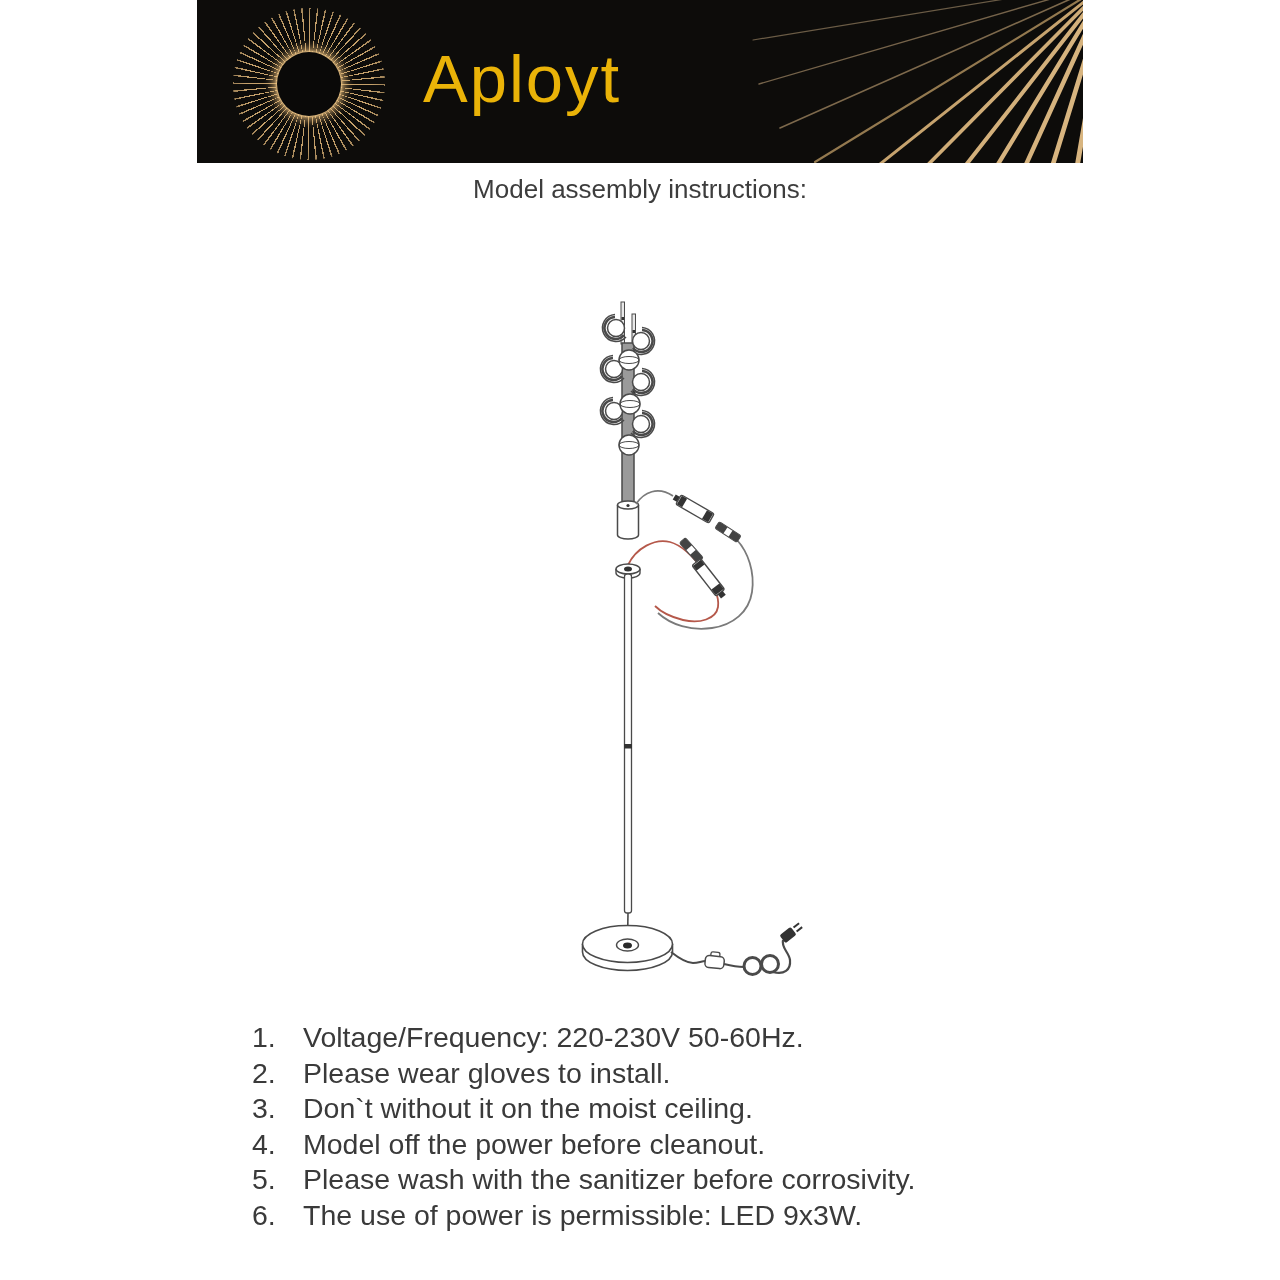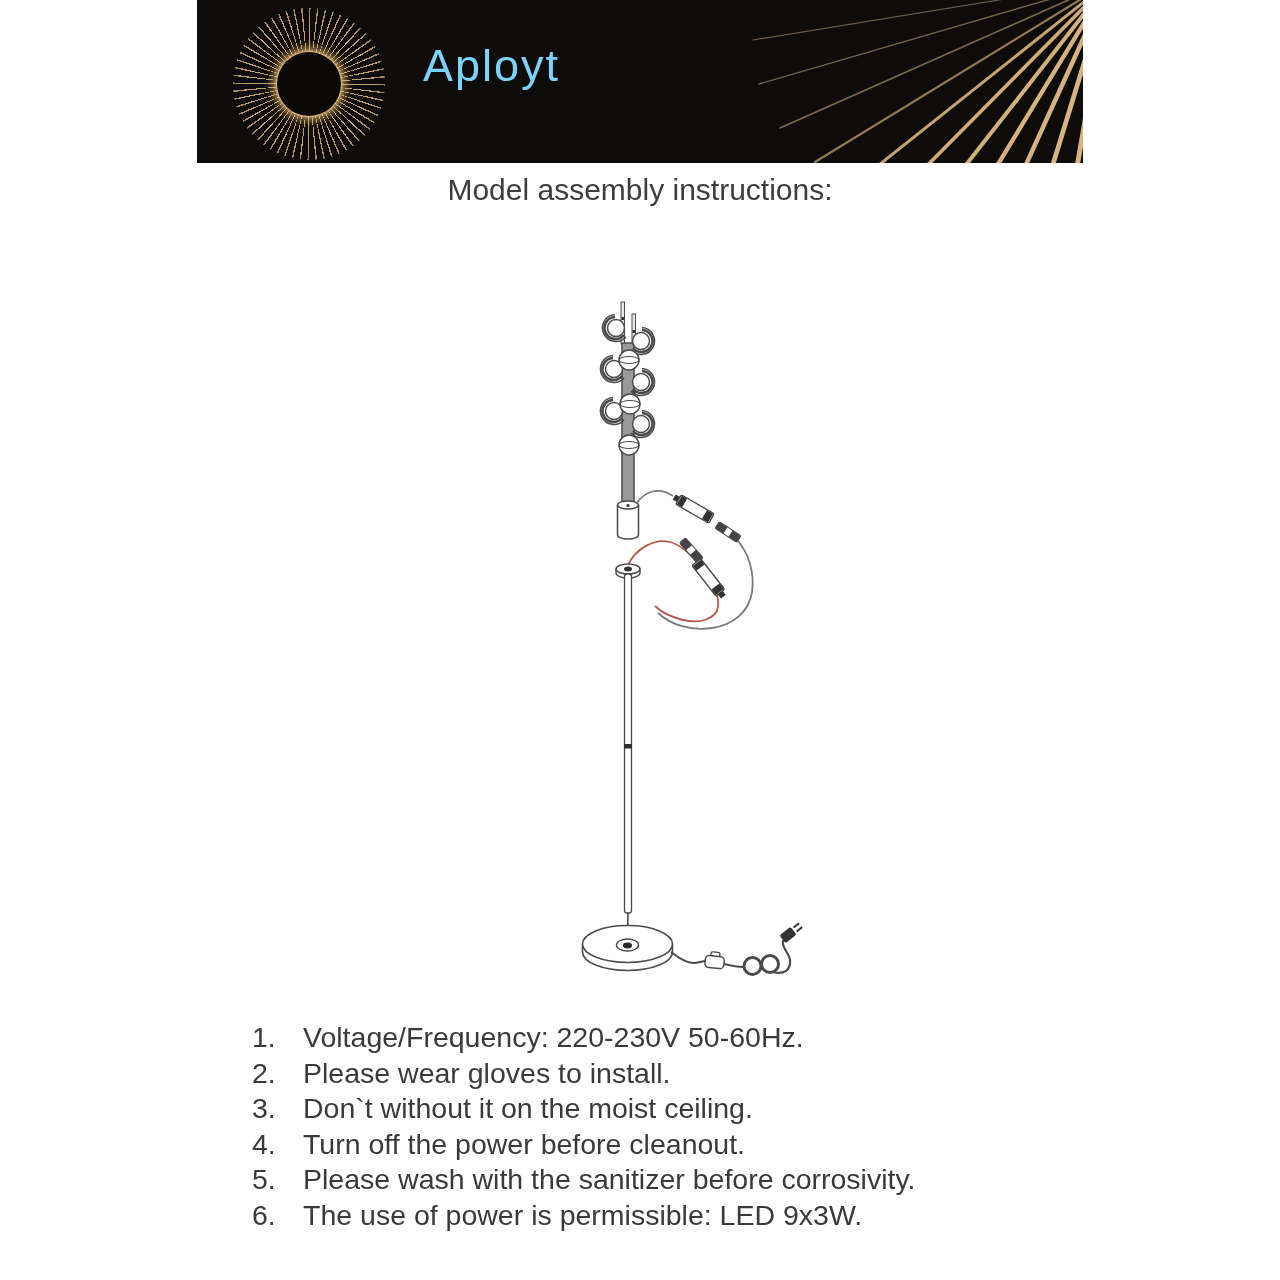--- a/index.html
+++ b/index.html
@@ -21,27 +21,27 @@
     content:''; position:absolute; inset:0; border-radius:50%;
     background:radial-gradient(circle, rgba(13,12,10,0) 58%, rgba(13,12,10,0.45) 85%, #0d0c0a 98%);
   }
   .sunburst-core{
     position:absolute; left:44px; top:44px; width:64px; height:64px; border-radius:50%;
     background:#0a0908; z-index:2;
     box-shadow:0 0 10px 4px rgba(231,187,121,0.85), 0 0 2px 1px rgba(255,224,166,0.9);
   }
   .brand{
     position:absolute; left:226px; top:40px; z-index:3;
-    font-size:45px; font-weight:300; letter-spacing:2px; color:#7dd3fc;
+    font-size:67px; font-weight:300; letter-spacing:2px; color:#eab308;
   }
   .rays-right{position:absolute; right:0; top:0; width:886px; height:163px;}
 
   
   .title-block{position:absolute; left:0; top:171px; width:1280px; text-align:center; color:#3d3d3d;}
-  .title-line{font-size:30px; line-height:37px; font-weight:400;}
+  .title-line{font-size:26px; line-height:37px; font-weight:400;}
 
   
   .figure{position:absolute; left:540px; top:280px; width:320px; height:720px;}
 
   
   .instructions{position:absolute; left:252px; top:1021px; width:860px; color:#3a3a3a;}
   .instr-row{display:flex; align-items:baseline; height:35.6px; font-size:28.5px;}
   .instr-num{flex:none; width:51px;}
   .instr-text{flex:1; white-space:nowrap;}
 </style>
@@ -221,21 +221,21 @@
     <div class="instr-row">
       <span class="instr-num">2.</span>
       <span class="instr-text">Please wear gloves to install.</span>
     </div>
     <div class="instr-row">
       <span class="instr-num">3.</span>
       <span class="instr-text">Don`t without it on the moist ceiling.</span>
     </div>
     <div class="instr-row">
       <span class="instr-num">4.</span>
-      <span class="instr-text">Turn off the power before cleanout.</span>
+      <span class="instr-text">Model off the power before cleanout.</span>
     </div>
     <div class="instr-row">
       <span class="instr-num">5.</span>
       <span class="instr-text">Please wash with the sanitizer before corrosivity.</span>
     </div>
     <div class="instr-row">
       <span class="instr-num">6.</span>
       <span class="instr-text">The use of power is permissible: LED 9x3W.</span>
     </div>
   </div>

